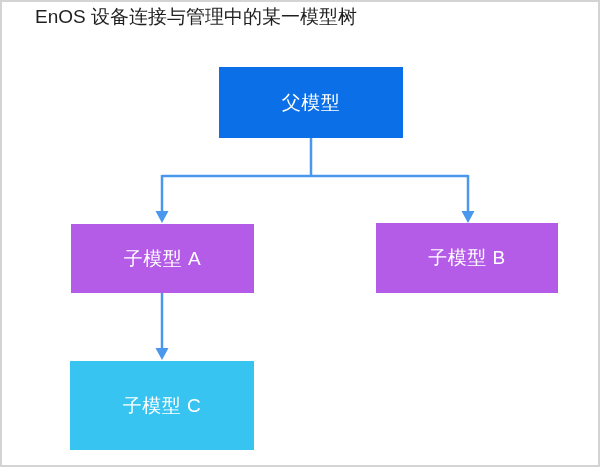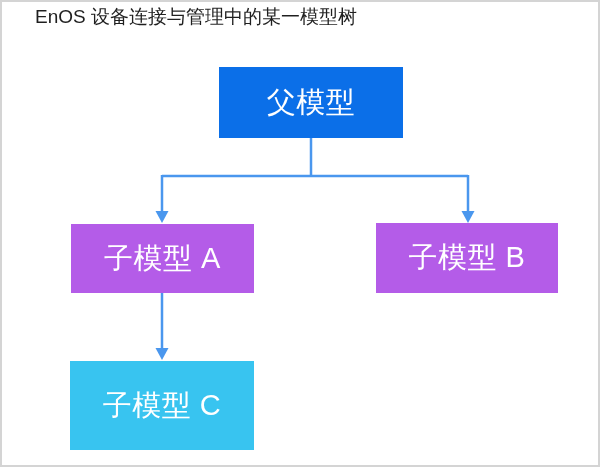--- a/index.html
+++ b/index.html
@@ -34,21 +34,21 @@
     width: 600px;
     height: 467px;
     pointer-events: none;
   }
   .node {
     position: absolute;
     display: flex;
     align-items: center;
     justify-content: center;
     color: #ffffff;
-    font-size: 29px;
+    font-size: 19px;
     letter-spacing: 0.5px;
     white-space: nowrap;
     box-sizing: border-box;
     text-align: center;
   }
   .node-parent { left: 217px; top: 65px;  width: 184px; height: 71px; }
   .node-a      { left: 69px;  top: 222px; width: 183px; height: 69px; }
   .node-b      { left: 374px; top: 221px; width: 182px; height: 70px; }
   .node-c      { left: 68px;  top: 359px; width: 184px; height: 89px; }
 </style>

